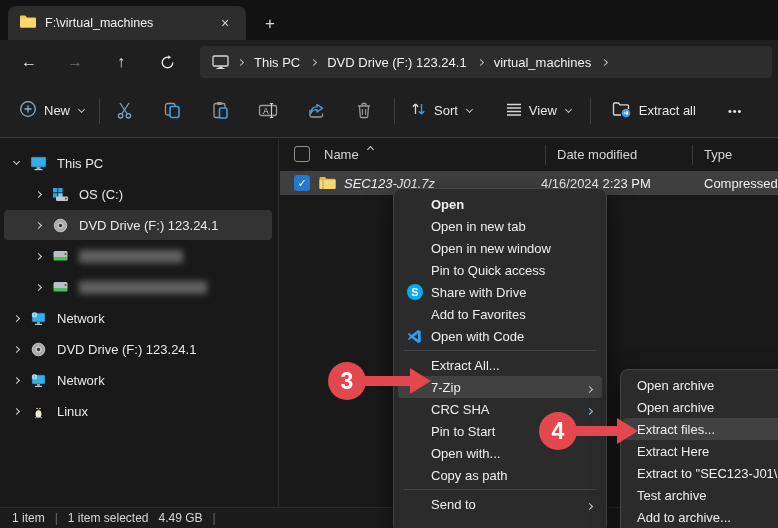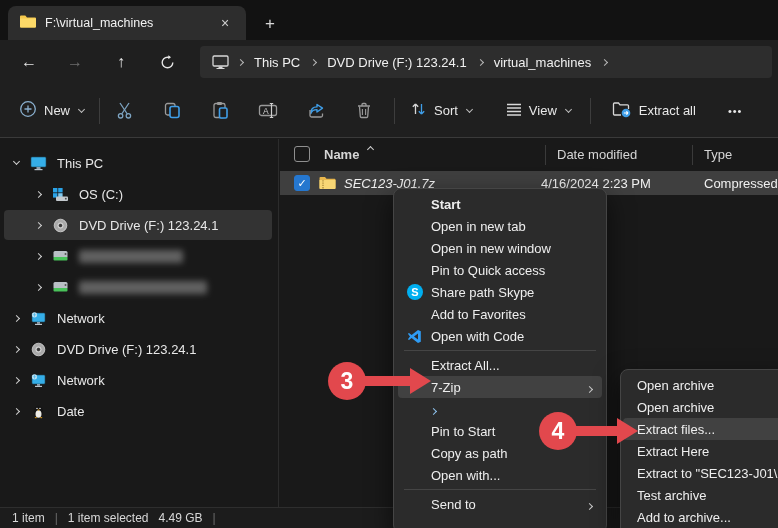--- a/index.html
+++ b/index.html
@@ -42,21 +42,21 @@
   .srow .tchv { width:24px; display:flex; justify-content:center; color:#cfcfcf; }
   .srow .sicon { width:20px; height:18px; display:flex; align-items:center; justify-content:center; margin-right:9px; }
   .srow .slabel { white-space:nowrap; }
   .lvl1 { padding-left:22px; }
   .blurblob { display:inline-block; height:13px; background:#6e6e6e; border-radius:2px; filter:blur(3px); opacity:.85; }
 
   
   .filelist { position:absolute; left:280px; top:139px; width:498px; height:368px; background:#191919; }
   .lheader { position:absolute; left:0; top:2px; width:498px; height:26px; display:flex; align-items:center; color:#d6d6d6; font-size:13px; }
   .hcheck { width:16px; height:16px; border:1px solid #8f8f8f; border-radius:3px; margin-left:14px; }
-  .hname { margin-left:14px; position:relative;font-weight:bold; }
+  .hname { margin-left:14px; position:relative; }
   .sortind { position:absolute; left:88px; top:-1px; color:#cfcfcf; }
   .colsep { position:absolute; top:4px; width:1px; height:20px; background:#3a3a3a; }
   .hdate { position:absolute; left:277px; }
   .htype { position:absolute; left:424px; }
   .frow { position:absolute; left:0; top:32px; width:498px; height:24px; background:#3f3f3f; display:flex; align-items:center; font-size:13px; color:#f0f0f0; }
   .fcheck { width:16px; height:16px; background:#2577cf; border:1px solid #2577cf; border-radius:3px; margin-left:14px; display:flex; align-items:center; justify-content:center; color:#fff; font-size:11px; }
   .ficon { margin-left:9px; display:flex; }
   .fname { margin-left:8px;font-style:italic; }
   .fdate { position:absolute; left:261px; }
   .ftype { position:absolute; left:424px; white-space:nowrap; }
@@ -362,21 +362,21 @@
         <svg width="13" height="15" viewBox="0 0 13 15">
             <ellipse cx="6.5" cy="8" rx="4.6" ry="6.2" fill="#141414"></ellipse>
             <ellipse cx="6.5" cy="10" rx="3" ry="3.8" fill="#eceae4"></ellipse>
             <circle cx="5" cy="4.4" r=".7" fill="#fff"></circle>
             <circle cx="8" cy="4.4" r=".7" fill="#fff"></circle>
             <path d="M5.5 5.6 L7.5 5.6 L6.5 7 Z" fill="#f0a818"></path>
             <path d="M2.5 13.2 L5 13 L4 14.6 Z" fill="#f0a818"></path>
             <path d="M10.5 13.2 L8 13 L9 14.6 Z" fill="#f0a818"></path>
           </svg>
       </span>
-      <span class="slabel">Date</span>
+      <span class="slabel">Linux</span>
     </div>
 
   </div>
 
   <div class="filelist">
     <div class="lheader">
       <span class="hcheck"></span>
       <span class="hname">Name</span>
       <span class="sortind"><span class="chv up"></span></span>
       <span class="colsep" style="left:265px;"></span>
@@ -404,39 +404,39 @@
     <span style="margin-left:12px;text-align:right;">1 item</span>
     <span class="stsep">|</span>
     <span>1 item selected</span>
     <span style="margin-left:10px;">4.49 GB</span>
     <span class="stsep">|</span>
   </div>
 
   <div class="menu ctxmenu">
     <div class="mrow bold">
         <span class="mi"></span>
-        <span class="mlabel">Start</span>
+        <span class="mlabel">Open</span>
       </div>
     <div class="mrow">
         <span class="mi"></span>
         <span class="mlabel">Open in new tab</span>
       </div>
     <div class="mrow">
         <span class="mi"></span>
         <span class="mlabel">Open in new window</span>
       </div>
     <div class="mrow">
         <span class="mi"></span>
         <span class="mlabel">Pin to Quick access</span>
       </div>
     <div class="mrow">
       <span class="mi">
           <span class="skype">S</span>
         </span>
-      <span class="mlabel">Share path Skype</span>
+      <span class="mlabel">Share with Drive</span>
     </div>
     <div class="mrow">
         <span class="mi"></span>
         <span class="mlabel">Add to Favorites</span>
       </div>
     <div class="mrow">
       <span class="mi">
         <svg width="15" height="15" viewBox="0 0 15 15">
             <path d="M11 1 L13.8 2.3 V12.7 L11 14 L4.6 8.9 L2 10.9 L.9 10.3 L3 7.5 L.9 4.7 L2 4.1 L4.6 6.1 Z M11 4.4 L7 7.5 L11 10.6 Z" fill="#2f9cf4"></path>
           </svg>
@@ -448,33 +448,34 @@
         <span class="mi"></span>
         <span class="mlabel">Extract All...</span>
       </div>
     <div class="mrow hl">
         <span class="mi"></span>
         <span class="mlabel">7-Zip</span>
         <span class="mchev"><span class="chv right"></span></span>
       </div>
     <div class="mrow">
         <span class="mi"></span>
+        <span class="mlabel">CRC SHA</span>
         <span class="mchev blue"><span class="chv right"></span></span>
       </div>
     <div class="mrow">
         <span class="mi"></span>
         <span class="mlabel">Pin to Start</span>
       </div>
     <div class="mrow">
         <span class="mi"></span>
+        <span class="mlabel">Open with...</span>
+      </div>
+    <div class="mrow">
+        <span class="mi"></span>
         <span class="mlabel">Copy as path</span>
-      </div>
-    <div class="mrow">
-        <span class="mi"></span>
-        <span class="mlabel">Open with...</span>
       </div>
     <div class="msep"></div>
     <div class="mrow">
         <span class="mi"></span>
         <span class="mlabel">Send to</span>
         <span class="mchev"><span class="chv right"></span></span>
       </div>
   </div>
 
   <div class="menu submenu">

